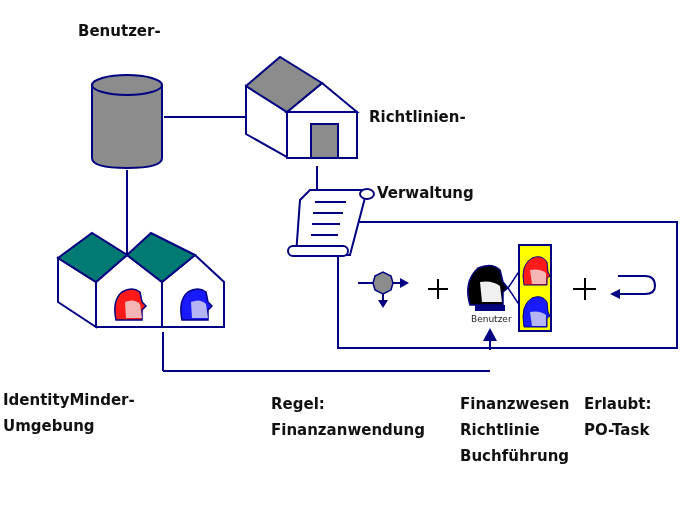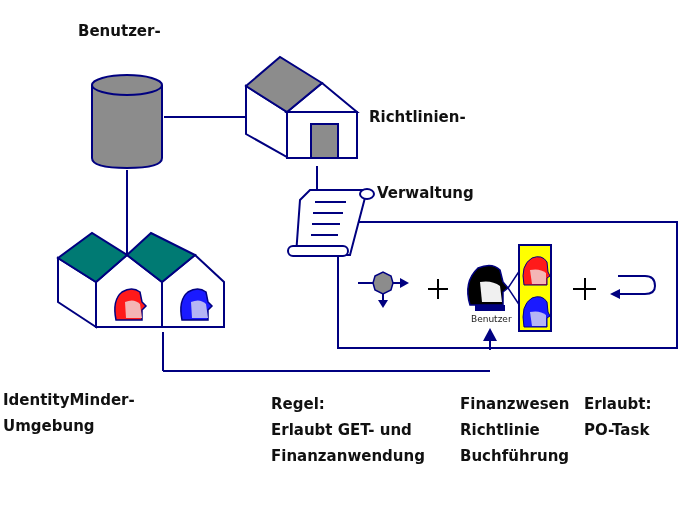--- a/index.html
+++ b/index.html
@@ -108,21 +108,20 @@
   <div>Richtlinien-</div>
 </div>
 <div class="lbl" style="left:377px;top:180px;">Verwaltung</div>
 <div class="lbl" style="left:3px;top:355px;margin-top:32px;">
   <div>IdentityMinder-</div>
   <div>Umgebung</div>
 </div>
 
 <div class="lbl" style="left:271px;top:391px;">
   <div>Regel:</div>
-  <div>Erlaubt GET- und</div>
   <div>Finanzanwendung</div>
 </div>
 <div class="lbl" style="left:460px;top:391px;">
   <div>Finanzwesen</div>
   <div>Richtlinie</div>
   <div>Buchführung</div>
 </div>
 <div class="lbl" style="left:584px;top:391px;">
   <div>Erlaubt:</div>
   <div>PO-Task</div>

